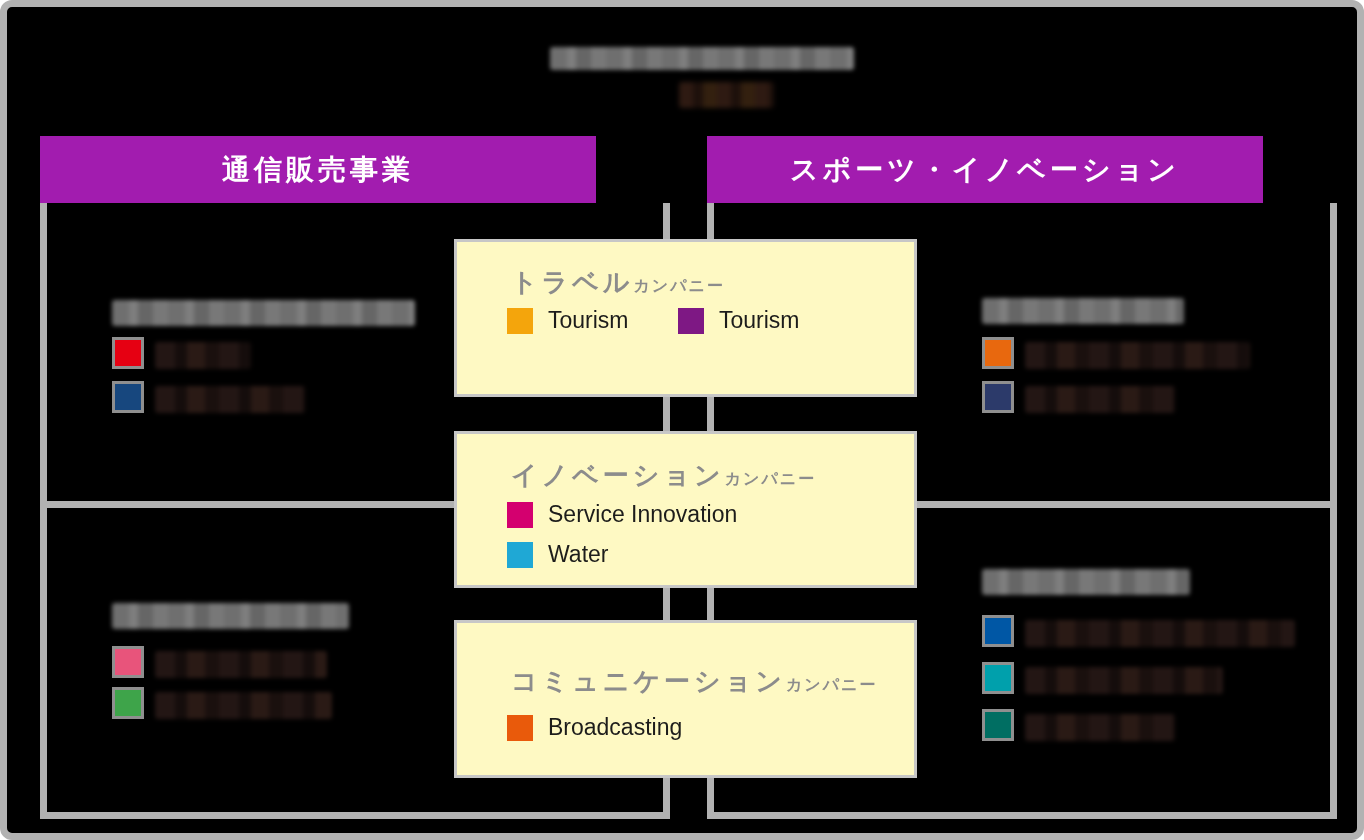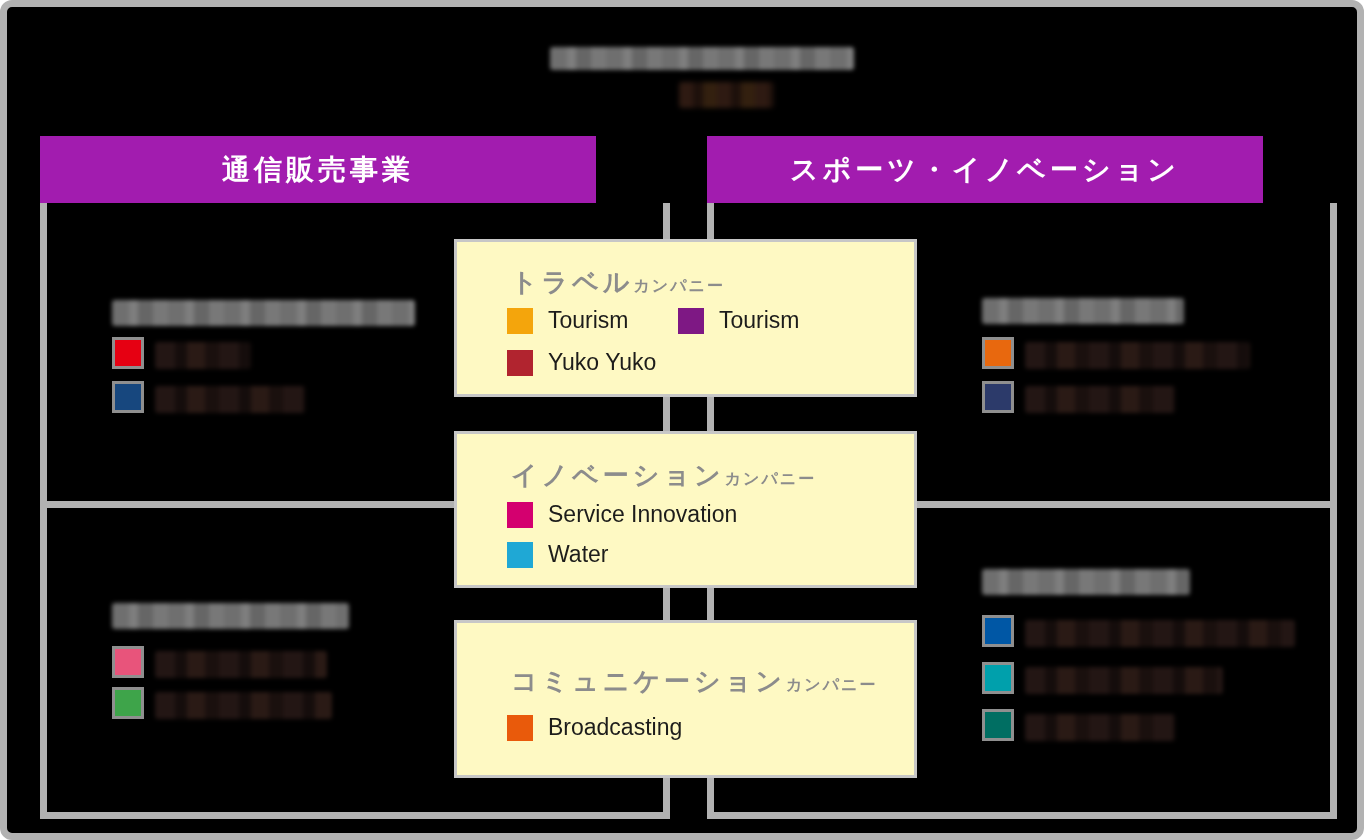--- a/index.html
+++ b/index.html
@@ -136,24 +136,20 @@
       <span class="main">トラベル</span><span class="suffix">カンパニー</span>
     </div>
     <div class="legend-row" style="left:50px;top:66px;width:146px;">
       <span class="swatch-c" style="background-color: rgb(244, 165, 12);"></span>
       <span class="legend-label">Tourism</span>
     </div>
     <div class="legend-row" style="left:221px;top:66px;width:170px;">
       <span class="swatch-c" style="background-color: rgb(126, 24, 132);"></span>
       <span class="legend-label">Tourism</span>
     </div>
-    <div class="legend-row" style="left:50px;top:108px;width:200px;">
-      <span class="swatch-c" style="background-color: rgb(177, 36, 47);"></span>
-      <span class="legend-label">Yuko Yuko</span>
-    </div>
   </div>
 
   <div class="card card-innovation">
     <div class="card-title" style="top:24px;">
       <span class="main">イノベーション</span><span class="suffix">カンパニー</span>
     </div>
     <div class="legend-row" style="left:50px;top:68px;width:300px;">
       <span class="swatch-c" style="background-color: rgb(212, 0, 111);"></span>
       <span class="legend-label">Service Innovation</span>
     </div>

